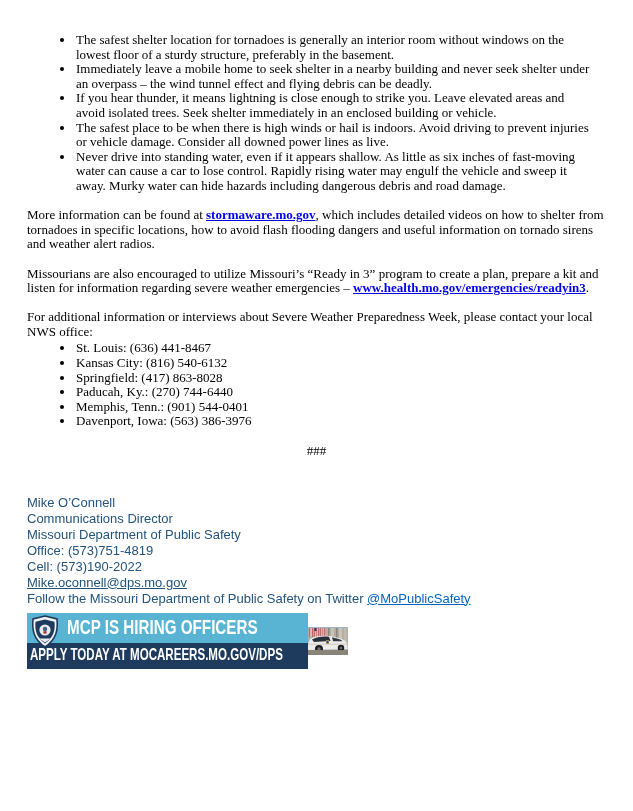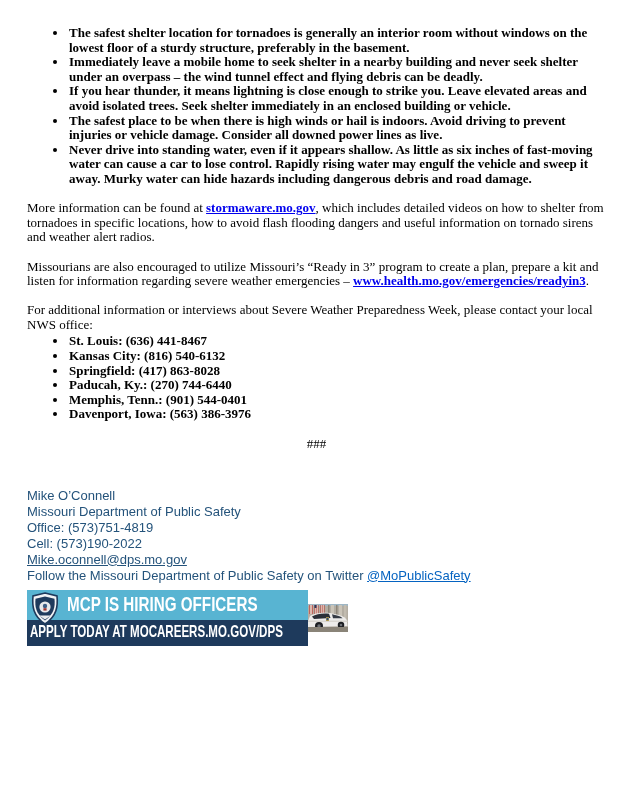--- a/index.html
+++ b/index.html
@@ -11,24 +11,23 @@
     overflow: hidden;
   }
   .page {
     box-sizing: border-box;
     width: 633px;
     padding: 21px 27px 0 27px;
     font-size: 13px;
     line-height: 14.6px;
   }
   ul.bullets {
-    margin: 5px;
+    margin: 12px;
     padding-left: 36px;
     list-style-type: disc;
-    font-weight: bold;
   }
   ul.bullets li { padding-left: 1px; }
   .para { margin: 14.6px 0 0 0; }
   a.link-bold {
     color: var(--link-blue);
     font-weight: bold;
     text-decoration: underline;
     cursor: pointer;
   }
   .end-marker {
@@ -131,20 +130,21 @@
       <li>Springfield: (417) 863-8028</li>
       <li>Paducah, Ky.: (270) 744-6440</li>
       <li>Memphis, Tenn.: (901) 544-0401</li>
       <li>Davenport, Iowa: (563) 386-3976</li>
     </ul>
 
   <div class="end-marker">###</div>
 
   <div class="signature">
     <div class="sig-line">Mike O’Connell</div>
+    <div class="sig-line">Communications Director</div>
     <div class="sig-line">Missouri Department of Public Safety</div>
     <div class="sig-line">Office: (573)751-4819</div>
     <div class="sig-line">Cell: (573)190-2022</div>
     <div class="sig-line"><a class="sig-email" href="#">Mike.oconnell@dps.mo.gov</a></div>
     <div class="sig-line">
       <span>Follow the Missouri Department of Public Safety on Twitter </span><a class="twitter-link" href="#">@MoPublicSafety</a>
     </div>
   </div>
 
   <div class="banner">

